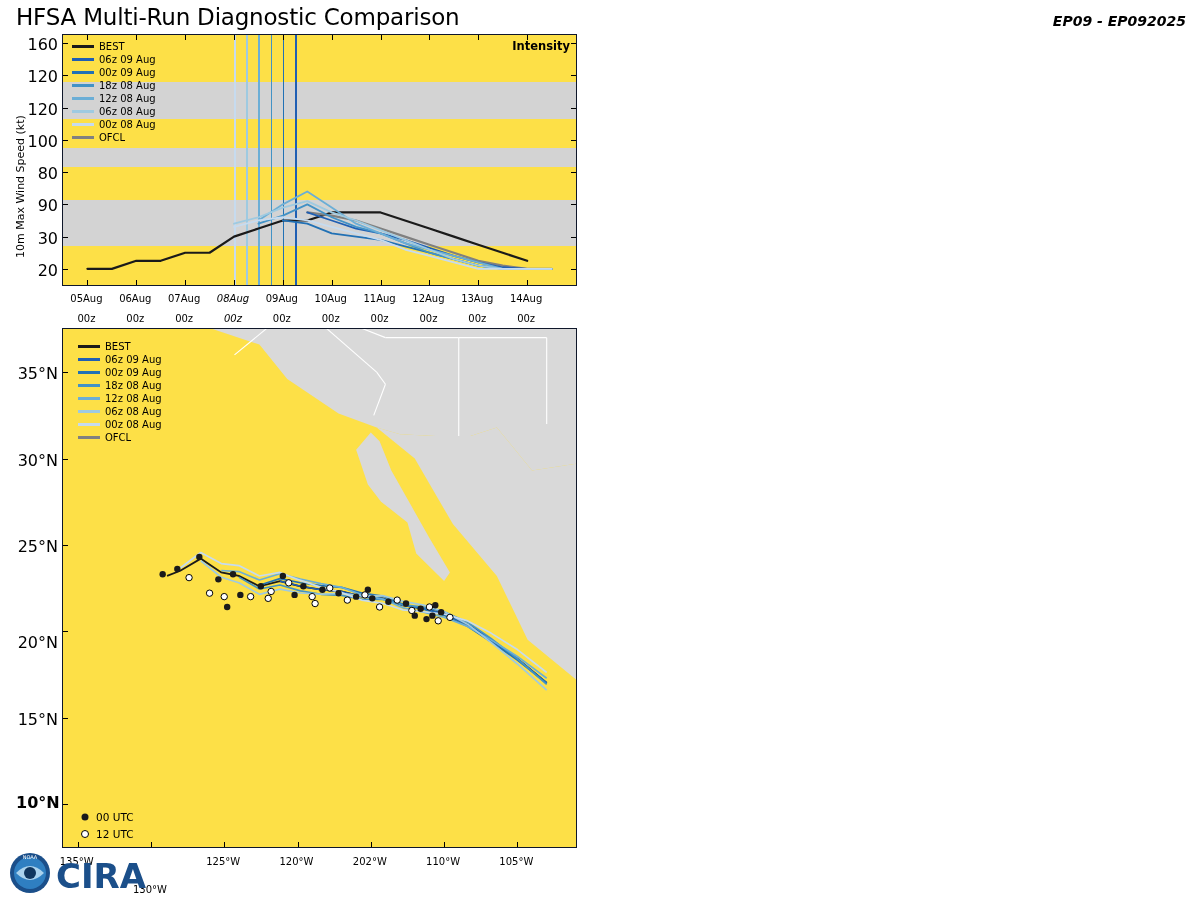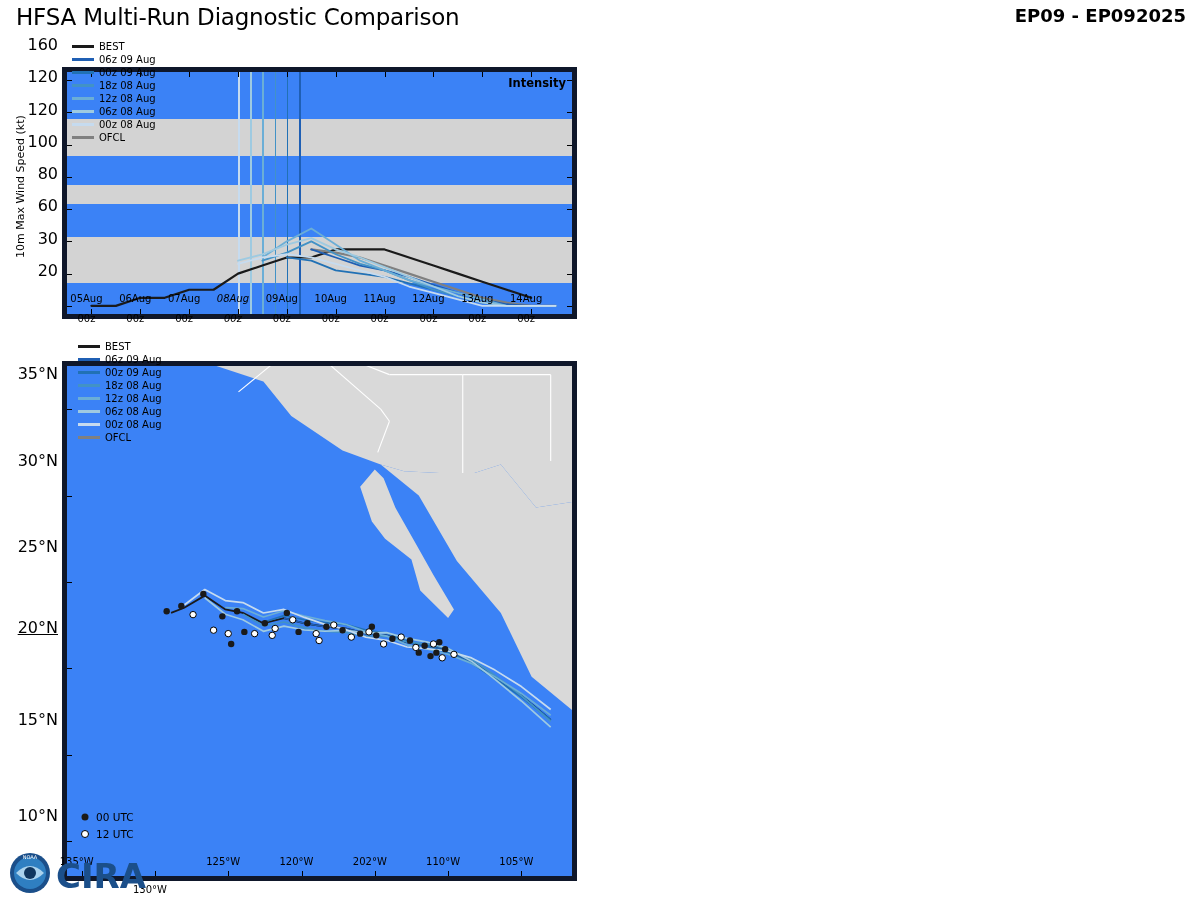--- a/index.html
+++ b/index.html
@@ -3,24 +3,24 @@
 <meta charset="utf-8">
 <style>
   html,body{margin:0;padding:0;}
   body{
     width:1200px;height:900px;background:#ffffff;
     font-family:"DejaVu Sans","Liberation Sans",sans-serif;
     color:#000;overflow:hidden;position:relative;
   }
   .hdr{position:absolute;top:2px;left:0;width:1200px;height:30px;}
   .hdr .t-left{position:absolute;left:16px;top:2px;font-size:23px;font-weight:normal;letter-spacing:-0.2px;}
-  .hdr .t-right{position:absolute;right:14px;top:3px;font-size:18px;font-weight:bold;}
+  .hdr .t-right{position:absolute;right:14px;top:11px;font-size:14px;font-weight:bold;font-style:italic;}
 
   .panel{position:absolute;box-sizing:border-box;}
-  .plot{position:absolute;box-sizing:border-box;border:5px solid #0f172a;background:#3b82f6;overflow:hidden;margin-top:33px;}
+  .plot{position:absolute;box-sizing:border-box;border:1px solid #0f172a;background:#fde047;overflow:hidden;}
   .band{position:absolute;left:0;right:0;background:#d3d3d3;}
   .vline{position:absolute;top:0;bottom:0;width:1.5px;}
   .ptitle{position:absolute;right:6px;top:4px;font-size:11.5px;font-weight:bold;}
   .ylabel{position:absolute;font-size:11px;transform-origin:0 0;transform:rotate(-90deg);white-space:nowrap;}
   .ytick{position:absolute;font-size:16px;text-align:right;white-space:nowrap;}
   .ytickmark{position:absolute;height:1px;background:#000;}
   .xtickmark{position:absolute;width:1px;background:#000;}
   .xtick{position:absolute;font-size:10px;text-align:center;white-space:nowrap;line-height:20px;}
   .legend{position:absolute;font-size:10px;}
   .legend .row{display:flex;align-items:center;height:13px;}
@@ -132,21 +132,21 @@
         <span class="swatch" style="background: rgb(198, 219, 239);"></span>
         <span class="lbl">00z 08 Aug</span>
       </div>
       <div class="row">
         <span class="swatch" style="background: rgb(128, 128, 128);"></span>
         <span class="lbl">OFCL</span>
       </div>
     </div>
 <div class="ytick" style="width: 36px; left: 22px; top: 232.871px;">20</div>
     <div class="ytick" style="width: 36px; left: 22px; top: 200.613px;">30</div>
-    <div class="ytick" style="width: 36px; left: 22px; top: 168.355px;">60</div>
+    <div class="ytick" style="width: 36px; left: 22px; top: 168.355px;">90</div>
     <div class="ytick" style="width: 36px; left: 22px; top: 136.097px;">80</div>
     <div class="ytick" style="width: 36px; left: 22px; top: 103.839px;">100</div>
     <div class="ytick" style="width: 36px; left: 22px; top: 71.5806px;">120</div>
     <div class="ytick" style="width: 36px; left: 22px; top: 39.3226px;">120</div>
     <div class="ytick" style="width: 36px; left: 22px; top: 7.06452px;">160</div>
     <div class="xtick" style="width: 60px; left: 56.4286px; top: 261px;">05Aug<br>00z</div>
     <div class="xtick" style="width: 60px; left: 105.286px; top: 261px;">06Aug<br>00z</div>
     <div class="xtick" style="width: 60px; left: 154.143px; top: 261px;">07Aug<br>00z</div>
     <div class="xtick" style="width: 60px; left: 203px; top: 261px; font-style: italic;">08Aug<br>00z</div>
     <div class="xtick" style="width: 60px; left: 251.857px; top: 261px;">09Aug<br>00z</div>
@@ -285,23 +285,23 @@
         <span class="lab">12 UTC</span>
       </div>
     </div>
 <div class="xtick" style="width: 60px; left: 46.6571px; top: 532px;">135°W</div>
     <div class="xtick" style="width: 60px; left: 119.943px; top: 560px;">130°W</div>
     <div class="xtick" style="width: 60px; left: 193.229px; top: 532px;">125°W</div>
     <div class="xtick" style="width: 60px; left: 266.514px; top: 532px;">120°W</div>
     <div class="xtick" style="width: 60px; left: 339.8px; top: 532px;">202°W</div>
     <div class="xtick" style="width: 60px; left: 413.086px; top: 532px;">110°W</div>
     <div class="xtick" style="width: 60px; left: 486.371px; top: 532px;">105°W</div>
-    <div class="ytick" style="width: 42px; left: 16px; top: 486px;">10°N</div>
+    <div class="ytick" style="width: 42px; left: 16px; top: 473px; font-weight: bold;">10°N</div>
     <div class="ytick" style="width: 42px; left: 16px; top: 389.5px;">15°N</div>
-    <div class="ytick" style="width: 42px; left: 16px; top: 298px; text-decoration: underline;">20°N</div>
+    <div class="ytick" style="width: 42px; left: 16px; top: 313px;">20°N</div>
     <div class="ytick" style="width: 42px; left: 16px; top: 216.833px;">25°N</div>
     <div class="ytick" style="width: 42px; left: 16px; top: 130.5px;">30°N</div>
     <div class="ytick" style="width: 42px; left: 16px; top: 44.1667px;">35°N</div>
   </div>
 
 <div class="panel" style="left:596px;top:28px;width:604px;height:290px;">
   
   
   
 </div>

